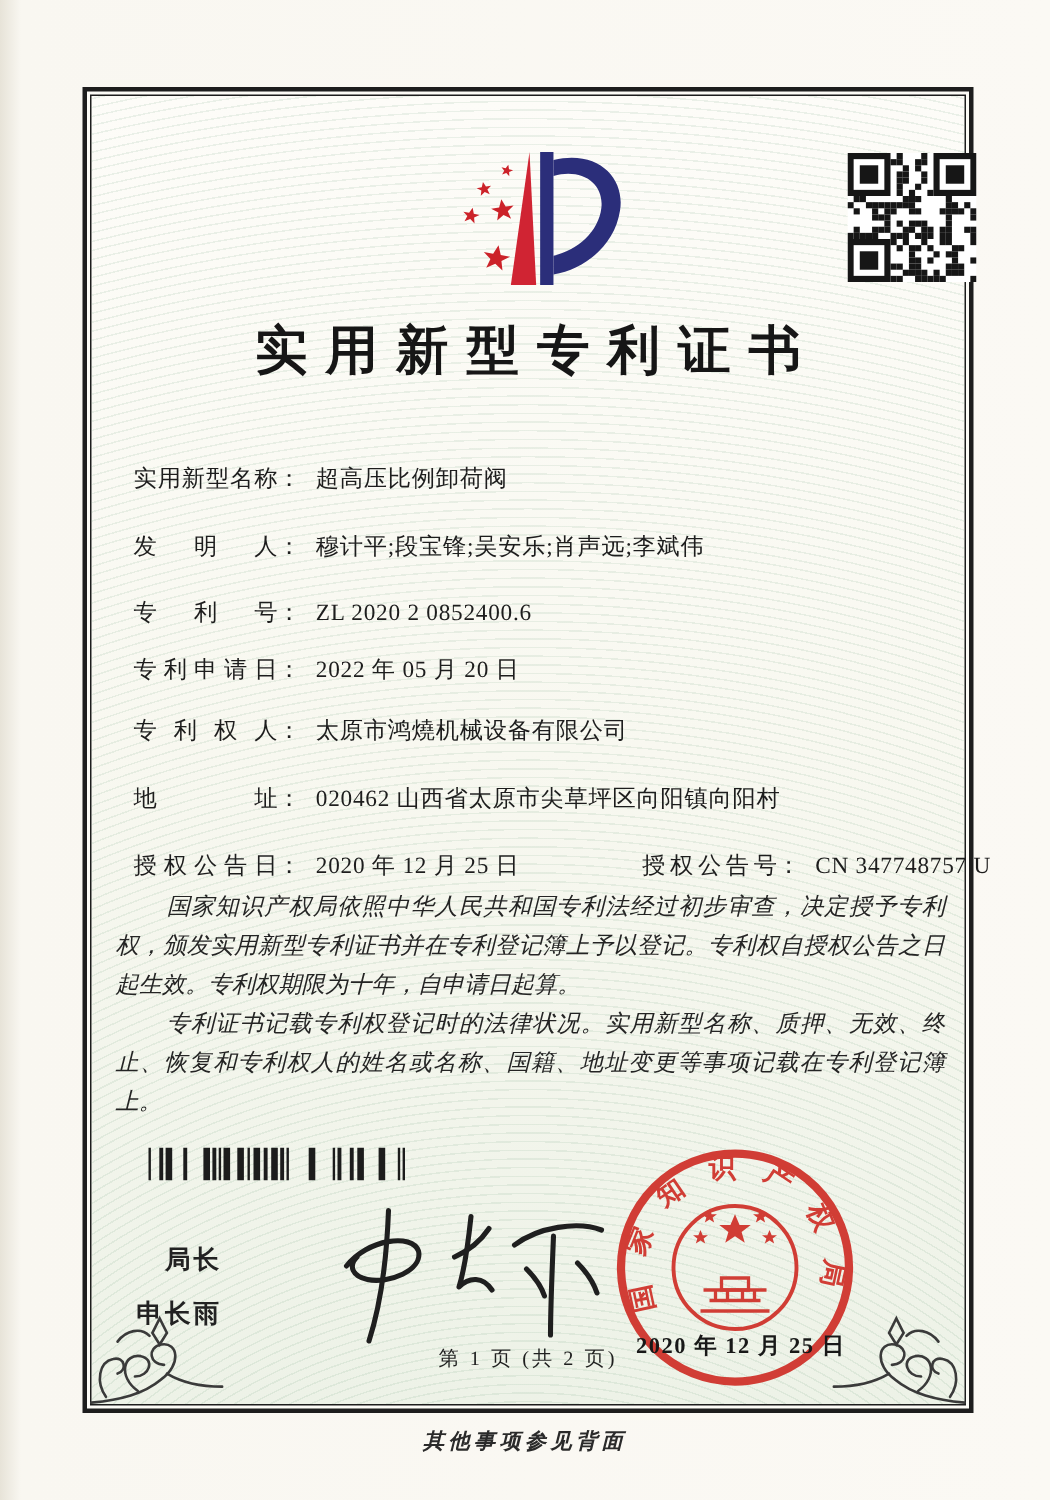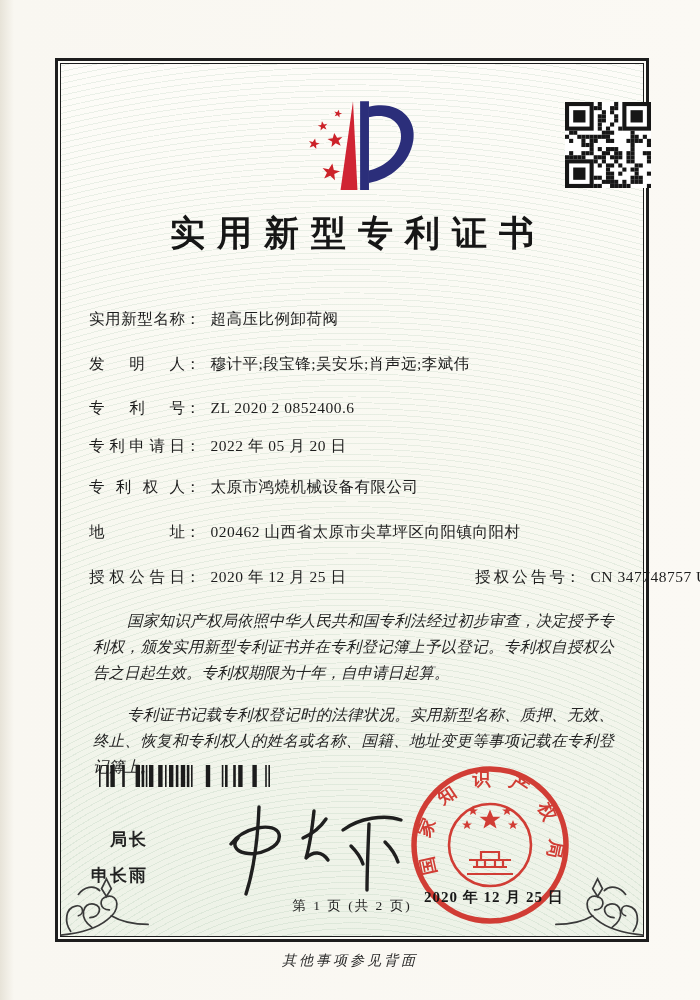--- a/index.html
+++ b/index.html
@@ -14,37 +14,37 @@
   .certno{position:absolute;left:26px;top:36px;font-size:15px;letter-spacing:2px;color:#1c1c1c;}
   .logo{position:absolute;left:221px;top:32px;width:142px;height:110px;}
   .qr{position:absolute;left:504px;top:38px;width:86px;height:86px;}
   .title{position:absolute;left:0;right:0;top:146px;text-align:center;font-size:35px;font-weight:700;
     letter-spacing:12px;text-indent:12px;color:#161616;}
   .frow{position:absolute;left:28px;right:20px;font-size:15.5px;color:#1d1d1d;white-space:nowrap;}
   .flabel{display:inline-block;width:96px;text-align:justify;text-align-last:justify;vertical-align:bottom;}
   .fcolon{margin-right:10px;}
   .fval{letter-spacing:.5px;}
   .grant2{position:absolute;left:339px;top:0;}
-  .flabel2{display:inline-block;width:90px;text-align:justify;text-align-last:justify;vertical-align:bottom;margin-left:47px;}
+  .flabel2{display:inline-block;width:90px;text-align:justify;text-align-last:justify;vertical-align:bottom;}
   .paras{position:absolute;left:16px;right:13px;top:528px;font-size:15.5px;line-height:26px;
     font-style:italic;color:#242424;text-align:justify;}
-  .paras p{margin:16px;text-indent:2.2em;}
+  .paras p{margin:0;text-indent:2.2em;}
   .barcode{position:absolute;left:36px;top:701px;width:178px;height:22px;}
   .signer{position:absolute;left:30px;top:764px;font-family:"Liberation Sans","DejaVu Sans",sans-serif;
     font-size:17px;font-weight:700;color:#222;letter-spacing:2px;text-align:right;}
   .signer div{margin-bottom:13px;}
   .signature{position:absolute;left:140px;top:736px;width:215px;height:105px;}
   .seal{position:absolute;left:348px;top:700px;width:162px;height:162px;opacity:.93;}
   .sealdate{position:absolute;left:363px;top:824px;font-size:15px;font-weight:700;color:#181818;letter-spacing:1px;}
   .pageinfo{position:absolute;left:0;right:0;bottom:21px;text-align:center;font-size:13.5px;color:#1f1f1f;letter-spacing:2px;}
   .flourish{position:absolute;bottom:-2px;width:92px;height:92px;}
   .flourish.fl-left{left:-2px;}
   .flourish.fl-right{right:-2px;transform:scaleX(-1);}
   .backnote{position:absolute;left:0;right:0;top:952px;text-align:center;font-size:14px;font-style:italic;
-    letter-spacing:3px;color:#2a2a2a;}
+    letter-spacing:3px;color:#2a2a2a;font-weight:bold;}
 </style>
 </head>
 <body>
 
 <div class="paper">
 
   <div class="frame">
     <div class="frame-inner">
 
 

